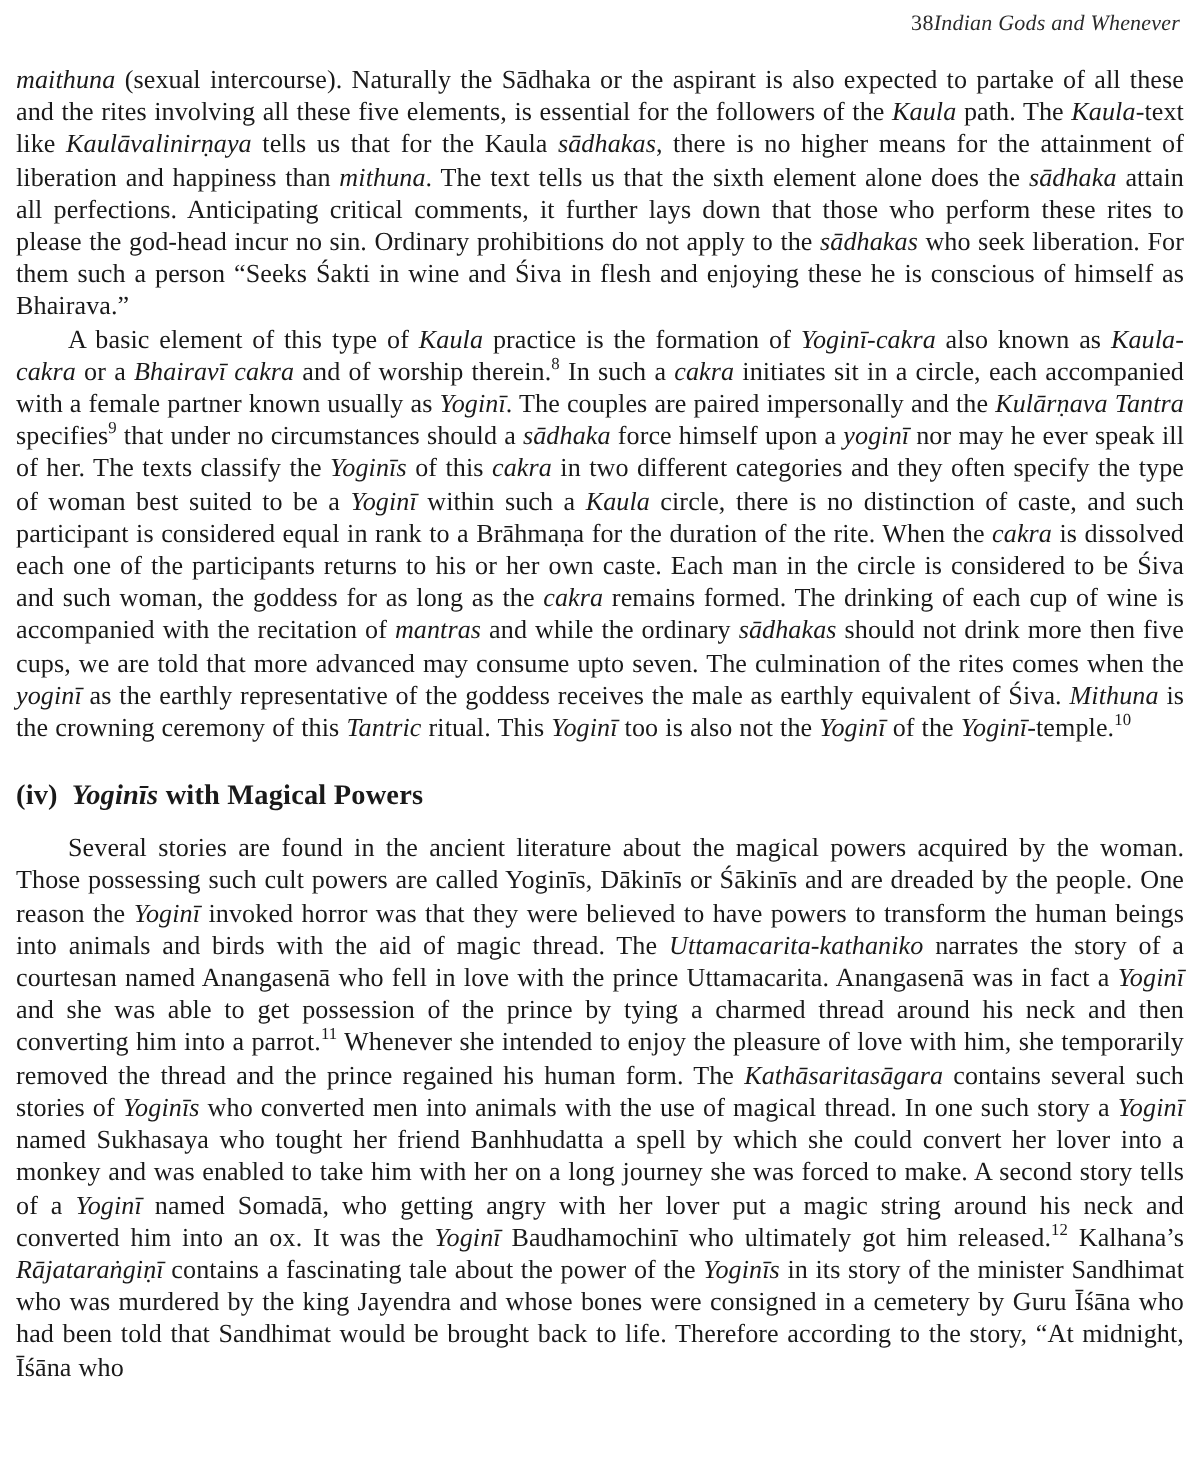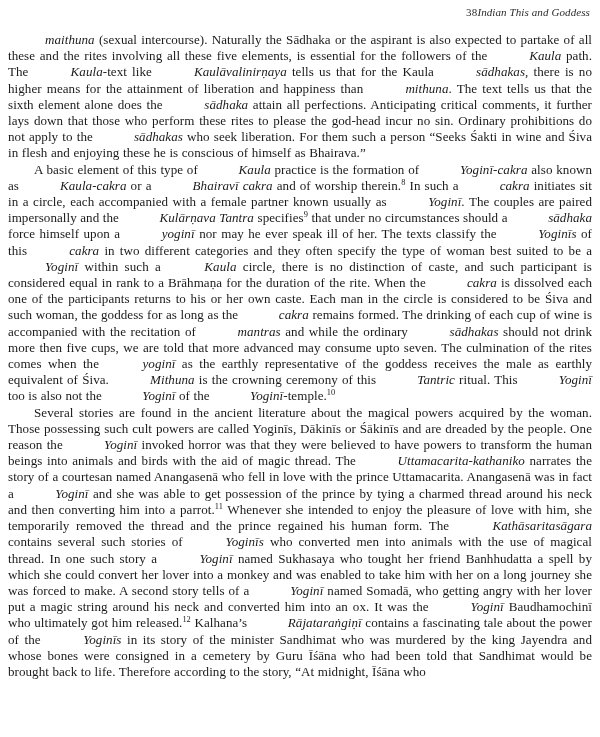--- a/index.html
+++ b/index.html
@@ -52,21 +52,20 @@
   }
   p.body-text + p.body-text {
     margin-top: 0;
   }
   .indent {
     text-indent: 26px;
     font-family: Liberation Serif, serif;
   }
   .it {
     font-style: italic;
-    margin-left: 37px;
   }
   sup.fn {
     font-size: 8.4px;
     vertical-align: super;
     line-height: 0;
   }
   h2.section-head {
     font-size: 14.2px;
     line-height: 17px;
     font-weight: bold;
@@ -86,28 +85,31 @@
     width: 7px;
   }
 </style>
 </head>
 <body>
 
 <div class="page">
 
   <div class="running-head">
     <span class="folio">38</span>
-    <span class="book-title">Indian This and Goddess</span>
+    <span class="book-title">Indian Gods and Whenever</span>
   </div>
 
   <div>
     <div id="paras-before">
         <p class="body-text"><span class="it">maithuna</span><span> (sexual intercourse). Naturally the Sādhaka or the aspirant is also expected to partake of all these and the rites involving all these five elements, is essential for the followers of the </span><span class="it">Kaula</span><span> path. The </span><span class="it">Kaula</span><span>-text like </span><span class="it">Kaulāvalinirṇaya</span><span> tells us that for the Kaula </span><span class="it">sādhakas</span><span>, there is no higher means for the attainment of liberation and happiness than </span><span class="it">mithuna</span><span>. The text tells us that the sixth element alone does the </span><span class="it">sādhaka</span><span> attain all perfections. Anticipating critical comments, it further lays down that those who perform these rites to please the god-head incur no sin. Ordinary prohibitions do not apply to the </span><span class="it">sādhakas</span><span> who seek liberation. For them such a person “Seeks Śakti in wine and Śiva in flesh and enjoying these he is conscious of himself as Bhairava.”</span></p>
         <p class="body-text indent"><span>A basic element of this type of </span><span class="it">Kaula</span><span> practice is the formation of </span><span class="it">Yoginī-cakra</span><span> also known as </span><span class="it">Kaula-cakra</span><span> or a </span><span class="it">Bhairavī cakra</span><span> and of worship therein.</span><sup class="fn">8</sup><span> In such a </span><span class="it">cakra</span><span> initiates sit in a circle, each accompanied with a female partner known usually as </span><span class="it">Yoginī</span><span>. The couples are paired impersonally and the </span><span class="it">Kulārṇava Tantra</span><span> specifies</span><sup class="fn">9</sup><span> that under no circumstances should a </span><span class="it">sādhaka</span><span> force himself upon a </span><span class="it">yoginī</span><span> nor may he ever speak ill of her. The texts classify the </span><span class="it">Yoginīs</span><span> of this </span><span class="it">cakra</span><span> in two different categories and they often specify the type of woman best suited to be a </span><span class="it">Yoginī</span><span> within such a </span><span class="it">Kaula</span><span> circle, there is no distinction of caste, and such participant is considered equal in rank to a Brāhmaṇa for the duration of the rite. When the </span><span class="it">cakra</span><span> is dissolved each one of the participants returns to his or her own caste. Each man in the circle is considered to be Śiva and such woman, the goddess for as long as the </span><span class="it">cakra</span><span> remains formed. The drinking of each cup of wine is accompanied with the recitation of </span><span class="it">mantras</span><span> and while the ordinary </span><span class="it">sādhakas</span><span> should not drink more then five cups, we are told that more advanced may consume upto seven. The culmination of the rites comes when the </span><span class="it">yoginī</span><span> as the earthly representative of the goddess receives the male as earthly equivalent of Śiva. </span><span class="it">Mithuna</span><span> is the crowning ceremony of this </span><span class="it">Tantric</span><span> ritual. This </span><span class="it">Yoginī</span><span> too is also not the </span><span class="it">Yoginī</span><span> of the </span><span class="it">Yoginī</span><span>-temple.</span><sup class="fn">10</sup></p>
       </div>
 
+    <h2 class="section-head">
+      <span class="num">(iv)</span><span class="sp"></span><span class="it">Yoginīs</span><span> with Magical Powers</span>
+    </h2>
 
     <div id="paras-after">
         <p class="body-text indent"><span>Several stories are found in the ancient literature about the magical powers acquired by the woman. Those possessing such cult powers are called Yoginīs, Dākinīs or Śākinīs and are dreaded by the people. One reason the </span><span class="it">Yoginī</span><span> invoked horror was that they were believed to have powers to transform the human beings into animals and birds with the aid of magic thread. The </span><span class="it">Uttamacarita-kathaniko</span><span> narrates the story of a courtesan named Anangasenā who fell in love with the prince Uttamacarita. Anangasenā was in fact a </span><span class="it">Yoginī</span><span> and she was able to get possession of the prince by tying a charmed thread around his neck and then converting him into a parrot.</span><sup class="fn">11</sup><span> Whenever she intended to enjoy the pleasure of love with him, she temporarily removed the thread and the prince regained his human form. The </span><span class="it">Kathāsaritasāgara</span><span> contains several such stories of </span><span class="it">Yoginīs</span><span> who converted men into animals with the use of magical thread. In one such story a </span><span class="it">Yoginī</span><span> named Sukhasaya who tought her friend Banhhudatta a spell by which she could convert her lover into a monkey and was enabled to take him with her on a long journey she was forced to make. A second story tells of a </span><span class="it">Yoginī</span><span> named Somadā, who getting angry with her lover put a magic string around his neck and converted him into an ox. It was the </span><span class="it">Yoginī</span><span> Baudhamochinī who ultimately got him released.</span><sup class="fn">12</sup><span> Kalhana’s </span><span class="it">Rājataraṅgiṇī</span><span> contains a fascinating tale about the power of the </span><span class="it">Yoginīs</span><span> in its story of the minister Sandhimat who was murdered by the king Jayendra and whose bones were consigned in a cemetery by Guru Īśāna who had been told that Sandhimat would be brought back to life. Therefore according to the story, “At midnight, Īśāna who</span></p>
       </div>
   </div>
 
 </div>
 
 </body></html>

